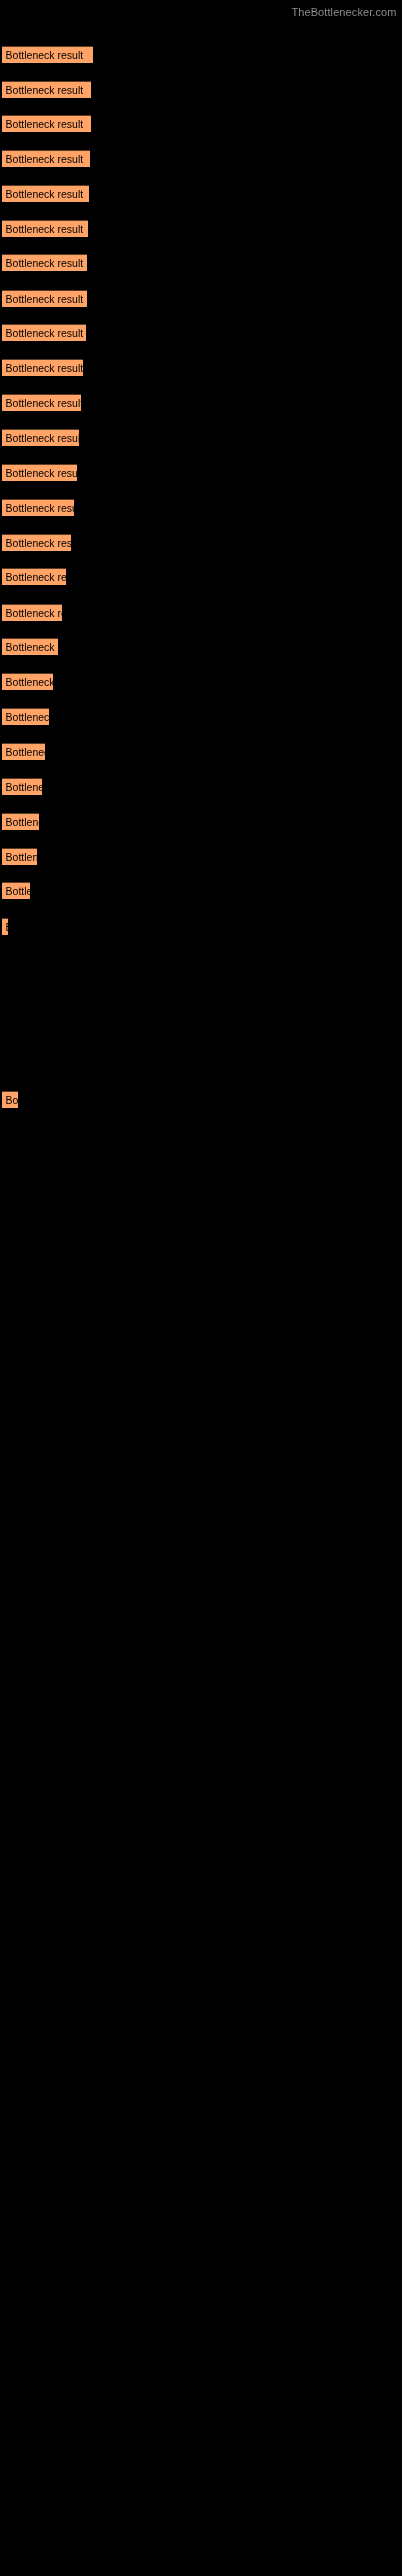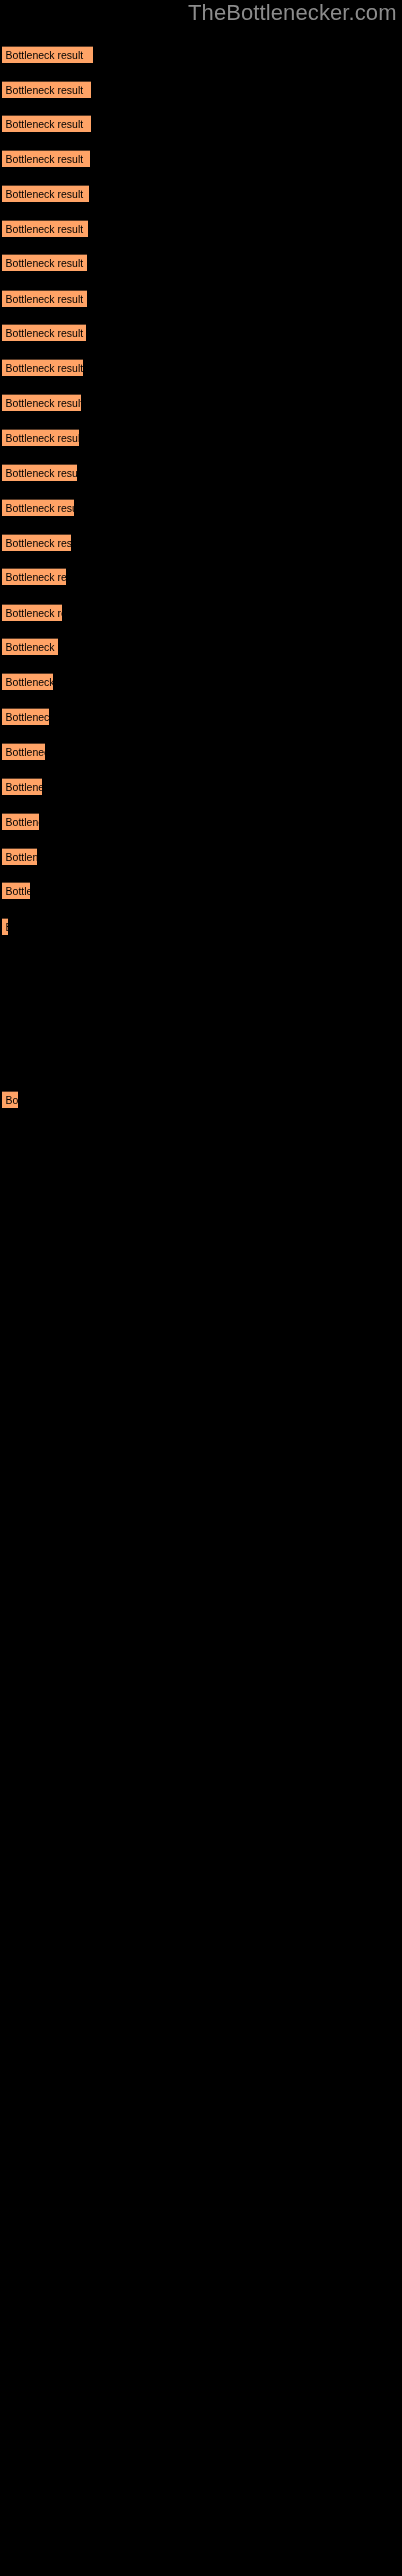--- a/index.html
+++ b/index.html
@@ -14,21 +14,21 @@
     height: 2576px;
     background: #000000;
     overflow: hidden;
     font-family: "Liberation Sans", sans-serif;
   }
   #site-title {
     position: absolute;
     right: 6.4px;
     top: 1.6px;
     color: #8c8c8c;
-    font-size: 22px;
+    font-size: 11px;
     font-family: "Liberation Sans", sans-serif;
     letter-spacing: 0.1px;
     white-space: nowrap;
     line-height: 21px;
   }
   #bars {
     position: absolute;
     left: 0;
     top: 0;
     width: 403px;

